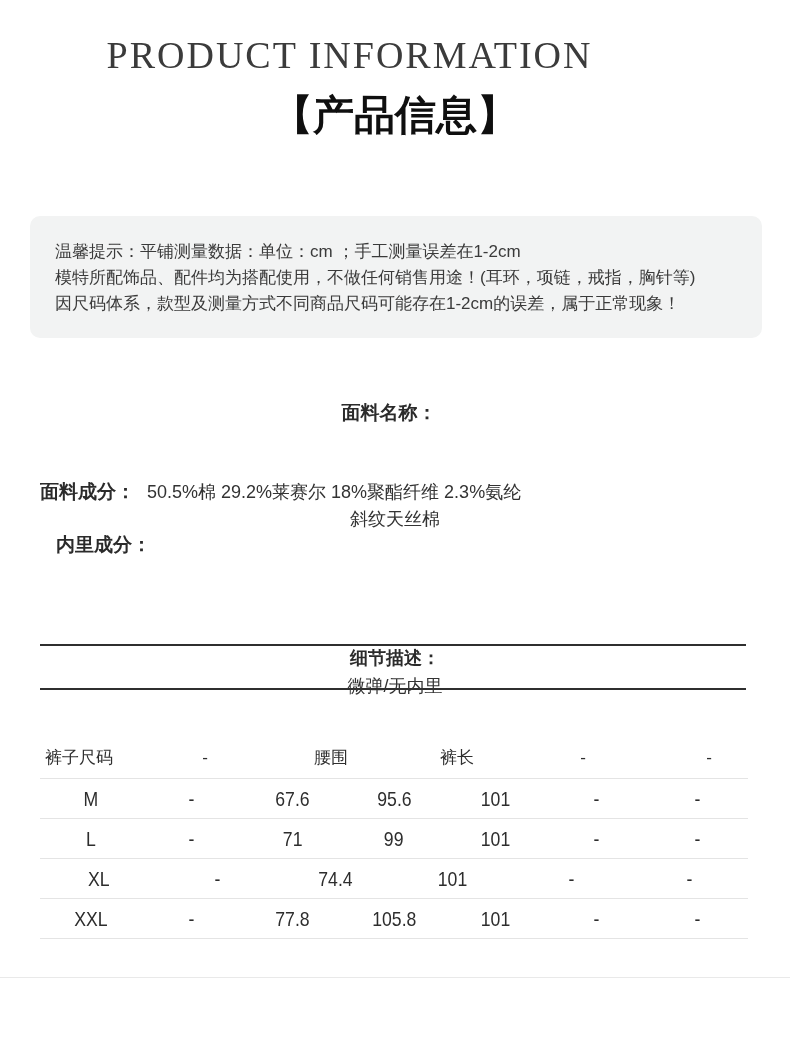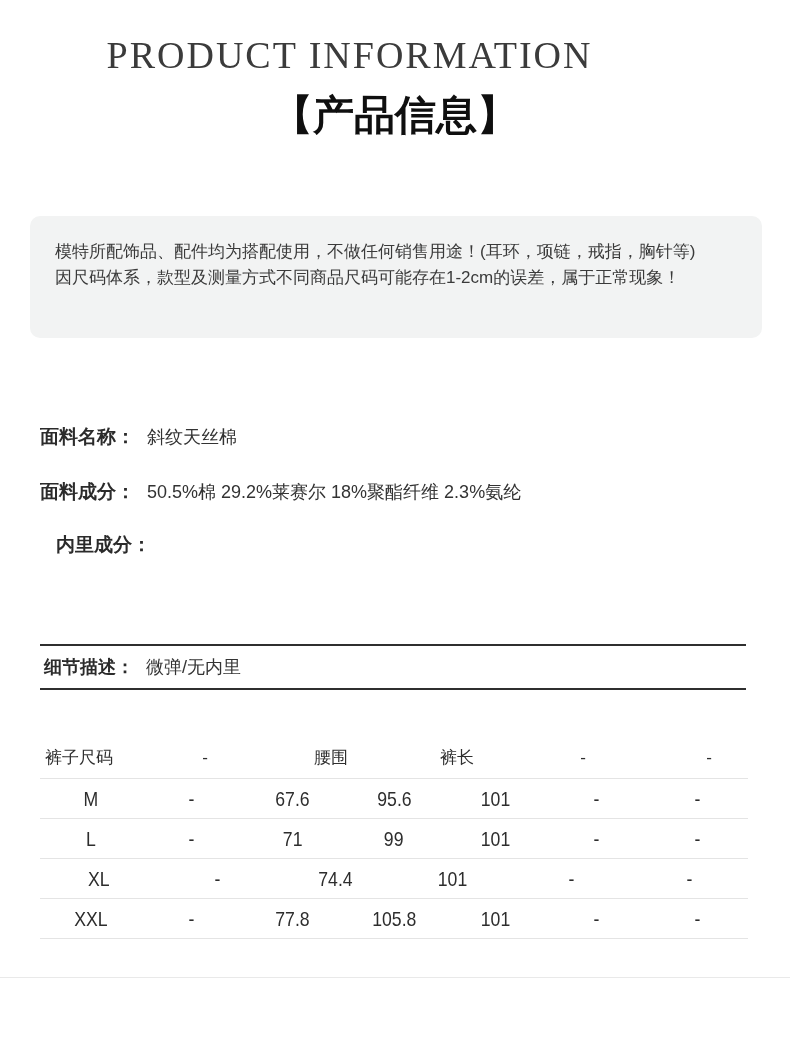--- a/index.html
+++ b/index.html
@@ -28,27 +28,27 @@
   }
   .field-row {
     position:absolute; left:40px; width:710px;
     display:flex; align-items:center;
   }
   .field-row .label {
     width:107px; flex:0 0 107px;
     font-size:19px; font-weight:700; color:#2b2b2b;
   }
   .field-row .value { font-size:18px; color:#333333; }
-  .row-fabric-name { top:424px; }
+  .row-fabric-name { top:400px;flex-direction:column; }
   .row-fabric-comp { top:479px; }
   .row-lining      { top:532px;margin-left:16px; }
   .detail-box {
     position:absolute; top:644px; left:40px; width:706px; height:46px;
     border-top:2px solid #2f2f2f; border-bottom:2px solid #2f2f2f;
-    display:flex; align-items:center; gap:12px; padding-left:4px;
+    display:flex; align-items:center; gap:4px; padding-left:4px;flex-direction:column;
   }
   .detail-box .label { font-size:18px; font-weight:700; color:#2b2b2b; }
   .detail-box .value { font-size:18px; color:#333333; }
   .size-table {
     position:absolute; top:737px; left:40px; width:708px;
   }
   .t-row { display:flex; width:100%; border-bottom:1px solid #e4e4e4; }
   .t-row.head { height:42px;gap:48px; }
   .t-row.data { height:40px; }
   .t-cell {
@@ -65,20 +65,21 @@
 </style>
 </head>
 <body>
 
 <div>
 
   <div class="title-en">PRODUCT INFORMATION</div>
   <div class="title-zh">【产品信息】</div>
 
   <div class="tips-box">
+    <div>温馨提示：平铺测量数据：单位：cm ；手工测量误差在1-2cm</div>
     <div>模特所配饰品、配件均为搭配使用，不做任何销售用途！(耳环，项链，戒指，胸针等)</div>
     <div>因尺码体系，款型及测量方式不同商品尺码可能存在1-2cm的误差，属于正常现象！</div>
   </div>
 
   <div class="field-row row-fabric-name">
     <div class="label">面料名称：</div>
     <div class="value">斜纹天丝棉</div>
   </div>
 
   <div class="field-row row-fabric-comp">

